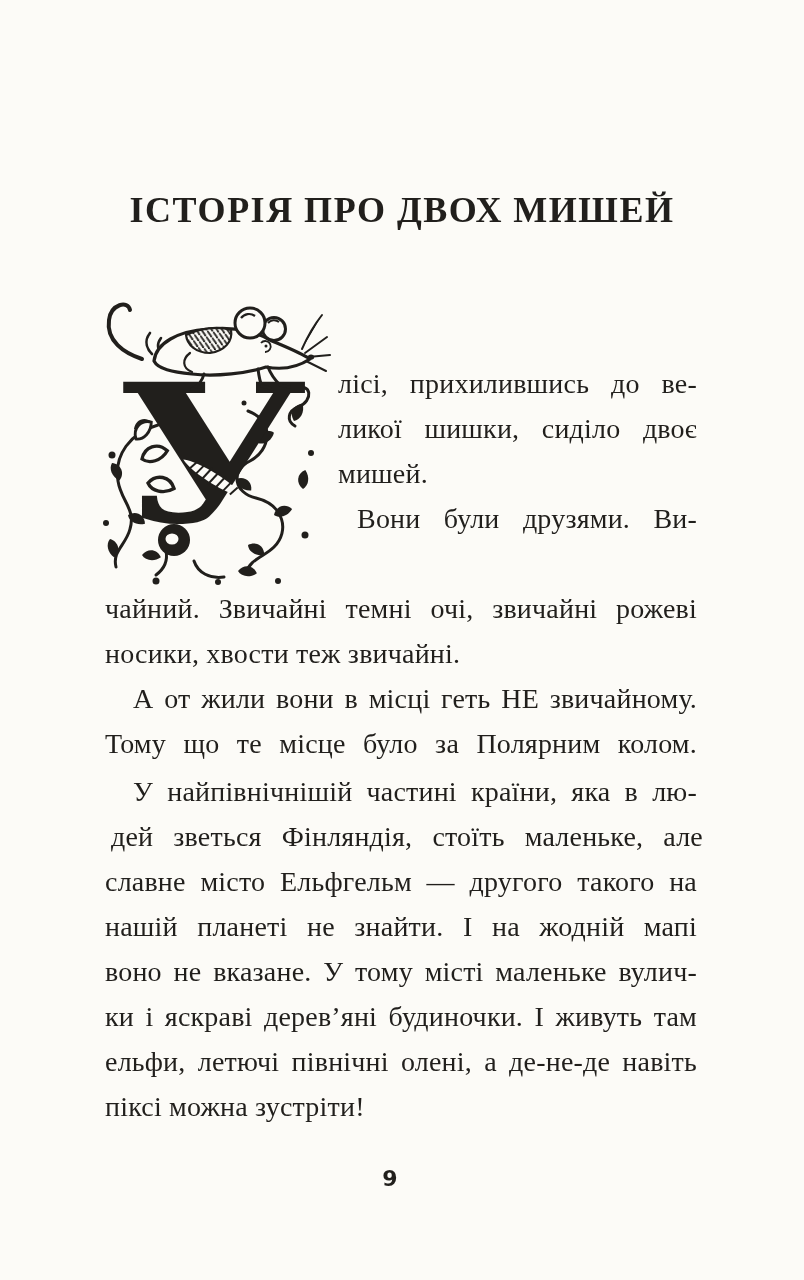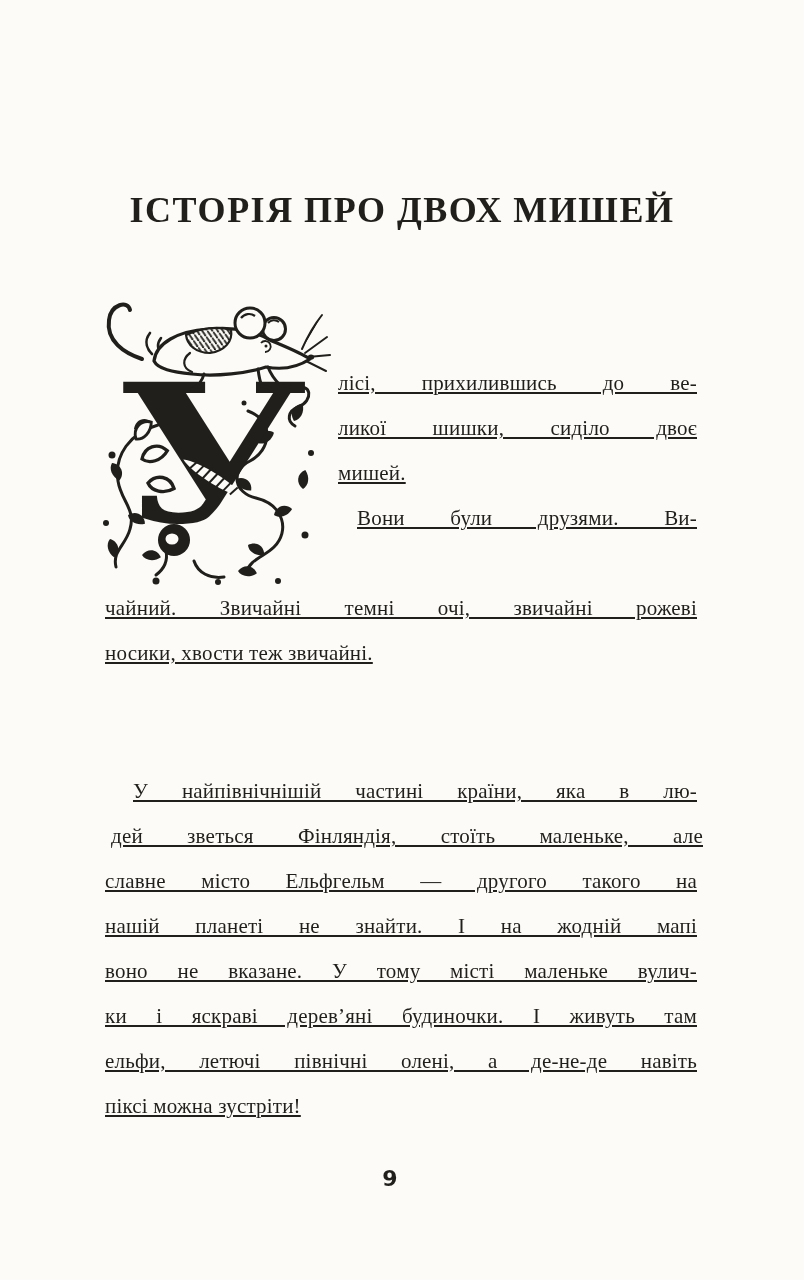--- a/index.html
+++ b/index.html
@@ -11,22 +11,22 @@
     font-family:"Liberation Serif","DejaVu Serif",serif; color:var(--ink);
   }
   .chapter-title {
     position:absolute; left:0; top:190px; width:100%;
     text-align:center; font-size:36px; font-weight:bold;
     letter-spacing:1.5px; line-height:40px; margin:0;
   }
   .dropcap-wrap { position:absolute; left:98px; top:293px; width:225px; height:292px; }
   .dropcap-wrap svg { overflow:visible; color:var(--ink); }
   .bline {
-    position:absolute; font-size:21px; line-height:45px; height:45px;
-    white-space:nowrap; letter-spacing:0.2px;text-decoration:underline;
+    position:absolute; font-size:28px; line-height:45px; height:45px;
+    white-space:nowrap; letter-spacing:0.2px;
   }
   .j { white-space:normal; text-align:justify; text-align-last:justify; }
   .ind { text-indent:28px; }
   .page-number {
     position:absolute; left:0; top:1166px; width:780px; text-align:center;
     font-family:"DejaVu Sans",sans-serif; font-size:22px; font-weight:bold;
   }
 </style>
 </head>
 <body>
@@ -139,20 +139,22 @@
       </g>
     </svg>
   </div>
 
   <div class="bline j" style="left:338px;top:361px;width:359px">лісі, прихилившись до ве-</div>
   <div class="bline j" style="left:338px;top:406px;width:359px">ликої шишки, сиділо двоє</div>
   <div class="bline" style="left:338px;top:451px">мишей.</div>
   <div class="bline j" style="left:357px;top:496px;width:340px">Вони були друзями. Ви-</div>
   <div class="bline j" style="left:105px;top:586px;width:592px">чайний. Звичайні темні очі, звичайні рожеві</div>
   <div class="bline" style="left:105px;top:631px">носики, хвости теж звичайні.</div>
+  <div class="bline j ind" style="left:105px;top:676px;width:592px">А от жили вони в місці геть НЕ звичайному.</div>
+  <div class="bline j" style="left:105px;top:721px;width:592px">Тому що те місце було за Полярним колом.</div>
   <div class="bline j ind" style="left:105px;top:769px;width:592px">У найпівнічнішій частині країни, яка в лю-</div>
   <div class="bline j" style="left:111px;top:814px;width:592px">дей зветься Фінляндія, стоїть маленьке, але</div>
   <div class="bline j" style="left:105px;top:859px;width:592px">славне місто Ельфгельм — другого такого на</div>
   <div class="bline j" style="left:105px;top:904px;width:592px">нашій планеті не знайти. І на жодній мапі</div>
   <div class="bline j" style="left:105px;top:949px;width:592px">воно не вказане. У тому місті маленьке вулич-</div>
   <div class="bline j" style="left:105px;top:994px;width:592px">ки і яскраві дерев’яні будиночки. І живуть там</div>
   <div class="bline" style="left:105px;top:1084px">піксі можна зустріти!</div>
   <div class="bline j" style="left:105px;top:1039px;width:592px">ельфи, летючі північні олені, а де-не-де навіть</div>
 
   <div class="page-number">9</div>

